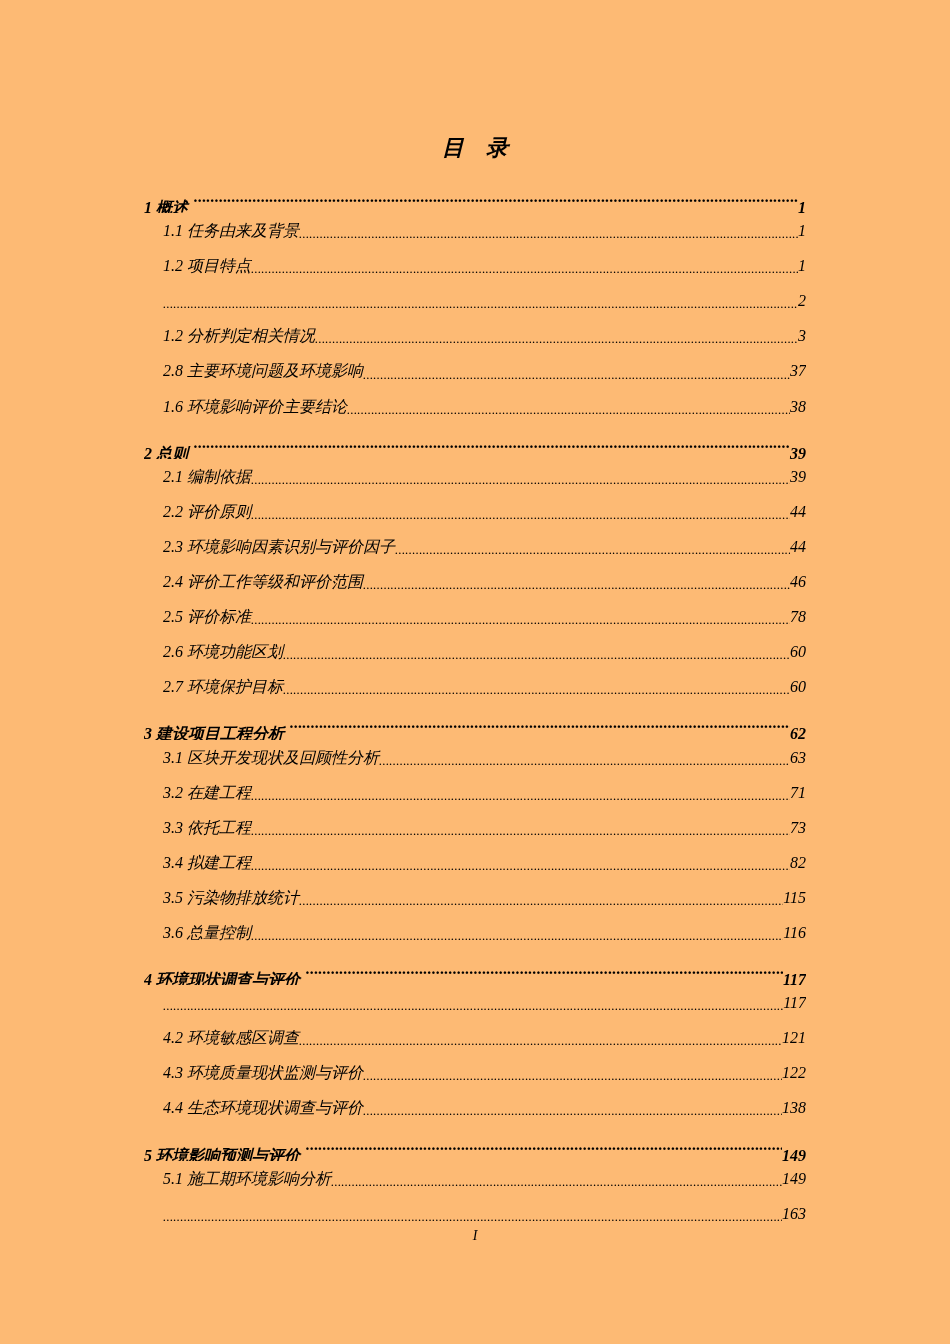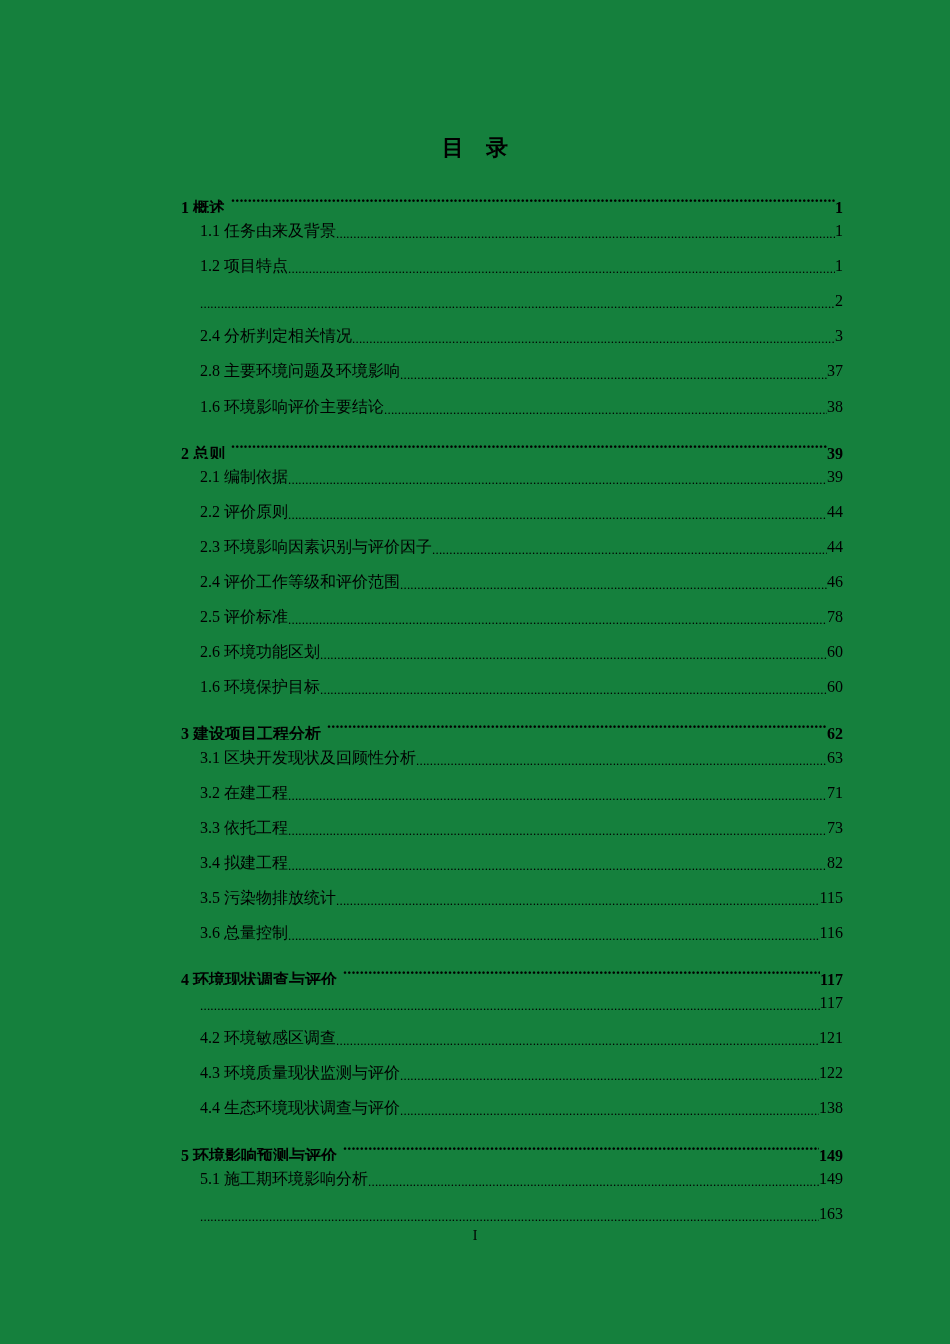--- a/index.html
+++ b/index.html
@@ -1,21 +1,21 @@
 <!DOCTYPE html>
 <html><head>
   <meta charset="utf-8">
   <style>
     html, body { margin: 0; padding: 0; background: #ffffff; }
     body { width: 950px; height: 1344px; position: relative; overflow: hidden;
            font-family: "Liberation Serif", "DejaVu Serif", serif; color: #000; }
-    .page { position: absolute; left: 0; top: 0; width: 950px; height: 1344px; background: #15803d; }
+    .page { position: absolute; left: 0; top: 0; width: 950px; height: 1344px; background: #fdba74; font-style: italic; }
     .title { position: absolute; top: 133px; left: 0; width: 950px; text-align: center;
              font-size: 22px; font-weight: bold; letter-spacing: 22px; text-indent: 22px; }
-    .toc { position: absolute; left: 144px; top: 178px; width: 662px; margin-left: 37px; }
+    .toc { position: absolute; left: 144px; top: 178px; width: 662px; }
     .row { display: flex; align-items: baseline; height: 35.1px; line-height: 35.1px;
            font-size: 16px; white-space: nowrap; overflow: hidden; }
     .row.lvl1 { font-weight: bold; }
     .row.lvl2 { padding-left: 19px; align-items: center; }
     .label { flex: 0 0 auto; }
     .row.lvl1 .label { padding-right: 6px; }
     .leader { flex: 1 1 auto; overflow: hidden; position: relative; height: 35px; }
     .leader::after { content: "................................................................................................................................................................................................................................................"; position: absolute; left: 0; right: 0; bottom: 8px; line-height: 1; letter-spacing: 0.2px; overflow: hidden; white-space: nowrap; }
     .row.lvl2 .leader::after { font-size: 13px; }
     .page-num { flex: 0 0 auto; text-align: right; }
@@ -41,21 +41,21 @@
     <div class="row lvl2">
         <span class="label">1.2 项目特点</span>
         <span class="leader"></span>
         <span class="page-num">1</span>
       </div>
     <div class="row lvl2">
         <span class="leader"></span>
         <span class="page-num">2</span>
       </div>
     <div class="row lvl2">
-        <span class="label">2.4 分析判定相关情况</span>
+        <span class="label">1.2 分析判定相关情况</span>
         <span class="leader"></span>
         <span class="page-num">3</span>
       </div>
     <div class="row lvl2">
         <span class="label">2.8 主要环境问题及环境影响</span>
         <span class="leader"></span>
         <span class="page-num">37</span>
       </div>
     <div class="row lvl2">
         <span class="label">1.6 环境影响评价主要结论</span>
@@ -91,21 +91,21 @@
         <span class="label">2.5 评价标准</span>
         <span class="leader"></span>
         <span class="page-num">78</span>
       </div>
     <div class="row lvl2">
         <span class="label">2.6 环境功能区划</span>
         <span class="leader"></span>
         <span class="page-num">60</span>
       </div>
     <div class="row lvl2">
-        <span class="label">1.6 环境保护目标</span>
+        <span class="label">2.7 环境保护目标</span>
         <span class="leader"></span>
         <span class="page-num">60</span>
       </div>
     <div class="row lvl1">
         <span class="label">3 建设项目工程分析</span>
         <span class="leader"></span>
         <span class="page-num">62</span>
       </div>
     <div class="row lvl2">
         <span class="label">3.1 区块开发现状及回顾性分析</span>

